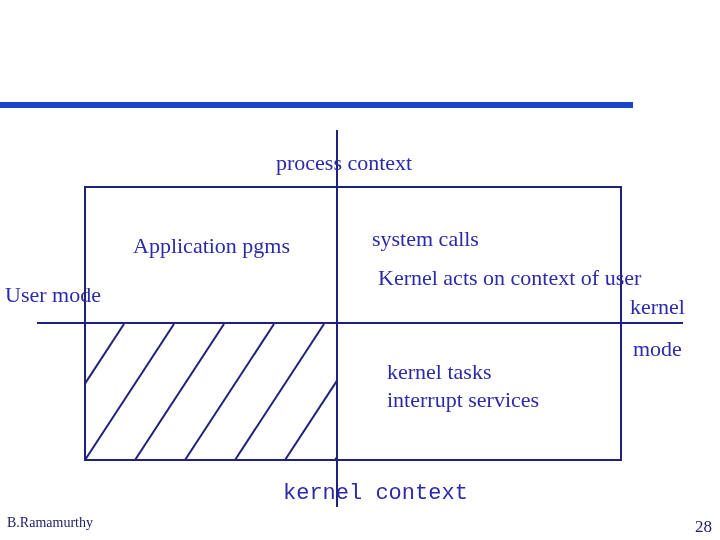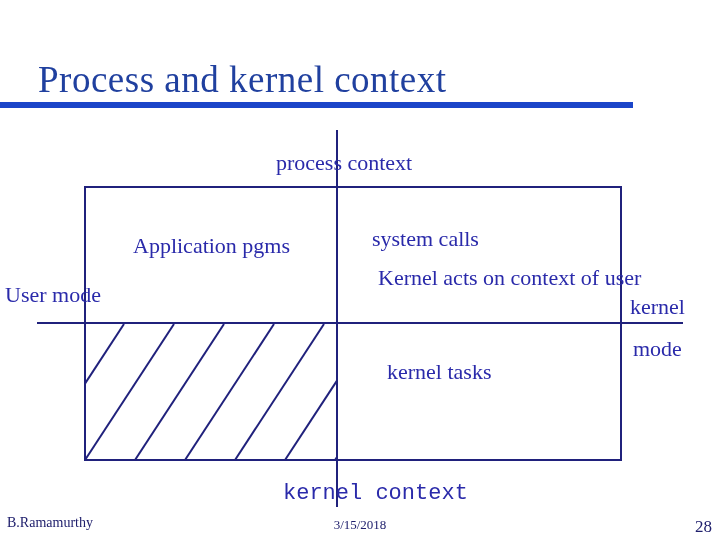--- a/index.html
+++ b/index.html
@@ -89,21 +89,20 @@
   }
   .footer-author { left: 7px;  top: 515px; font-size: 14px; }
   .footer-date   { left: 300px; top: 517px; width: 120px; text-align: center; font-size: 13px; }
   .footer-page   { right: 8px; top: 517px; font-size: 17px; }
 </style>
 </head>
 <body>
 
 <div class="slide">
 
-  <h1 class="slide-title">Process and kernel context</h1>
   <div class="title-rule"></div>
 
   <div class="context-box"></div>
   <div class="v-divider"></div>
   <div class="h-divider"></div>
 
   <svg class="hatch" viewBox="0 0 251 136" width="251" height="136" xmlns="http://www.w3.org/2000/svg">
     <g stroke="#20217c" stroke-width="2" fill="none">
       <line x1="-50" y1="136" x2="39" y2="0"></line>
       <line x1="0" y1="136" x2="89" y2="0"></line>
@@ -115,20 +114,20 @@
     </g>
   </svg>
 
   <div class="lbl lbl-process-context">process context</div>
   <div class="lbl lbl-application">Application pgms</div>
   <div class="lbl lbl-system-calls">system calls</div>
   <div class="lbl lbl-kernel-acts">Kernel acts on context of user</div>
   <div class="lbl lbl-kernel-right">kernel</div>
   <div class="lbl lbl-mode-right">mode</div>
   <div class="lbl lbl-kernel-tasks">kernel tasks</div>
+  <div class="lbl lbl-interrupt-srv">interrupt services</div>
   <div class="lbl lbl-user-mode">User mode</div>
   <div class="lbl lbl-kernel-context">kernel context</div>
 
   <div class="footer-item footer-author">B.Ramamurthy</div>
-  <div class="footer-item footer-date">3/15/2018</div>
   <div class="footer-item footer-page">28</div>
 
 </div>
 
 </body></html>

